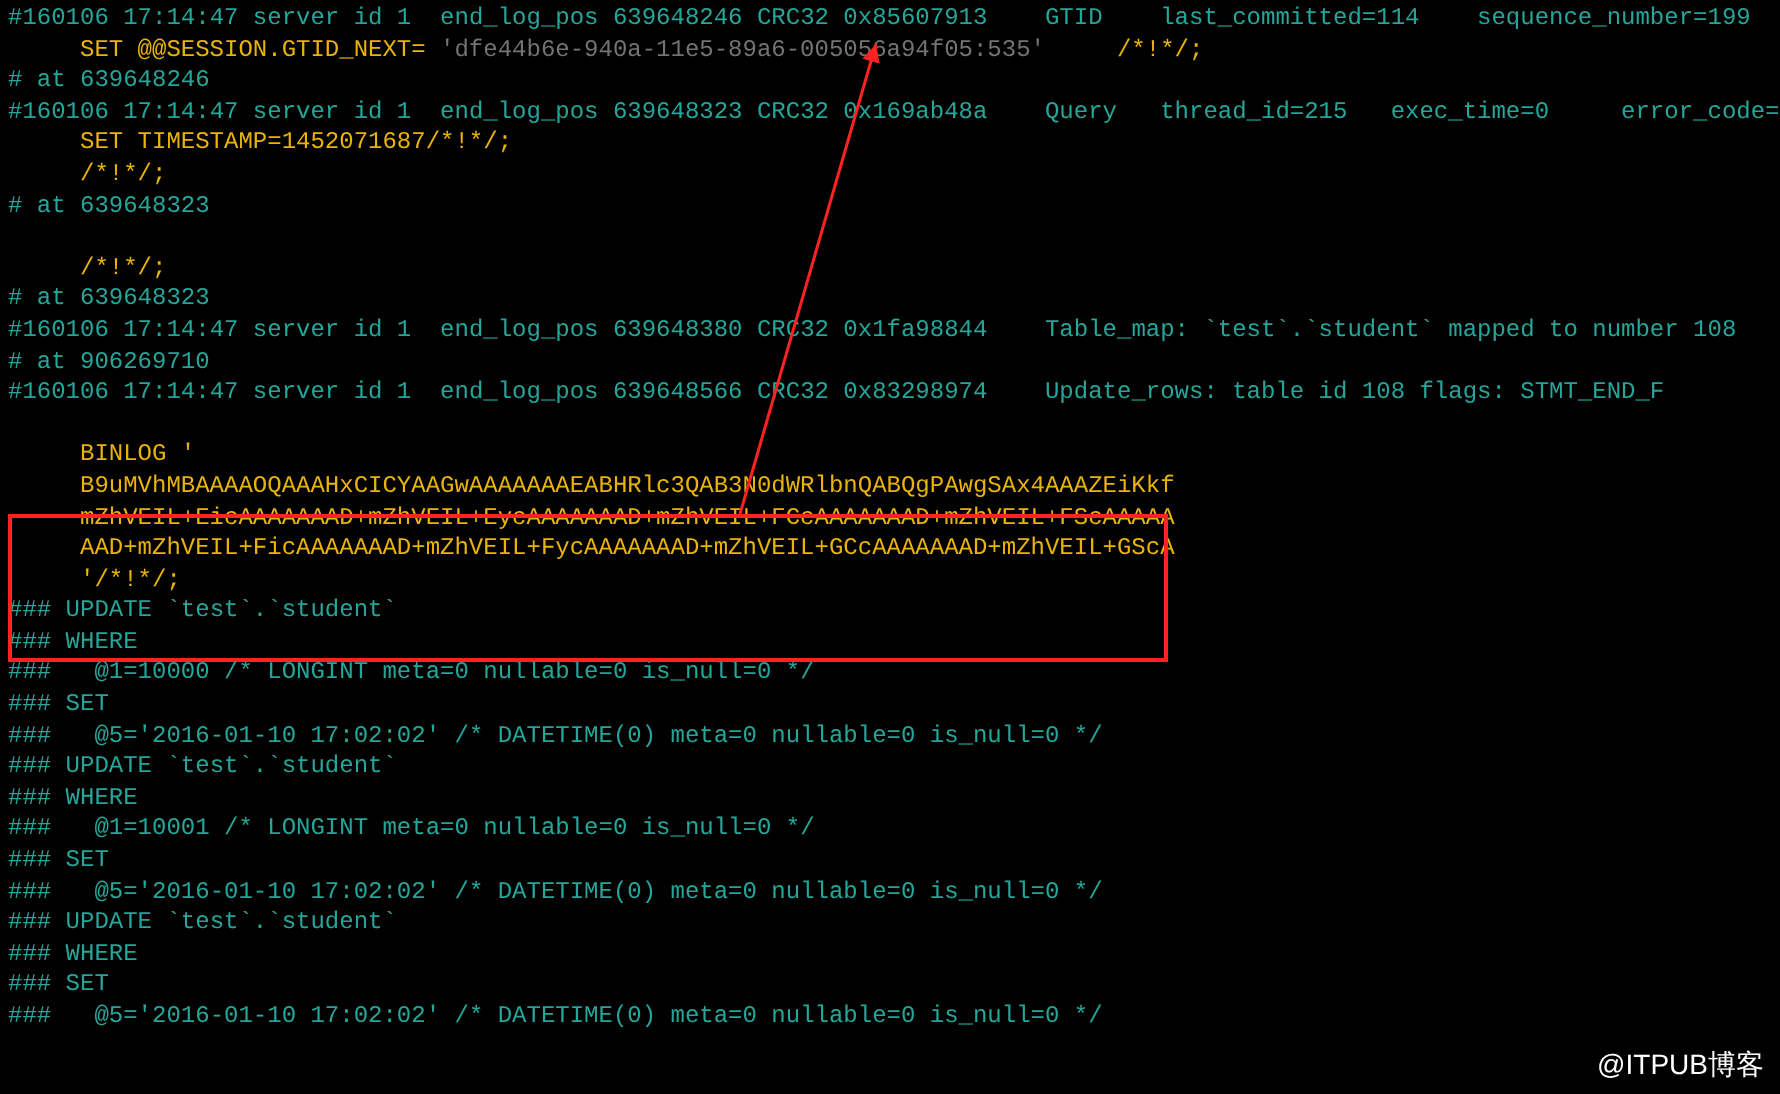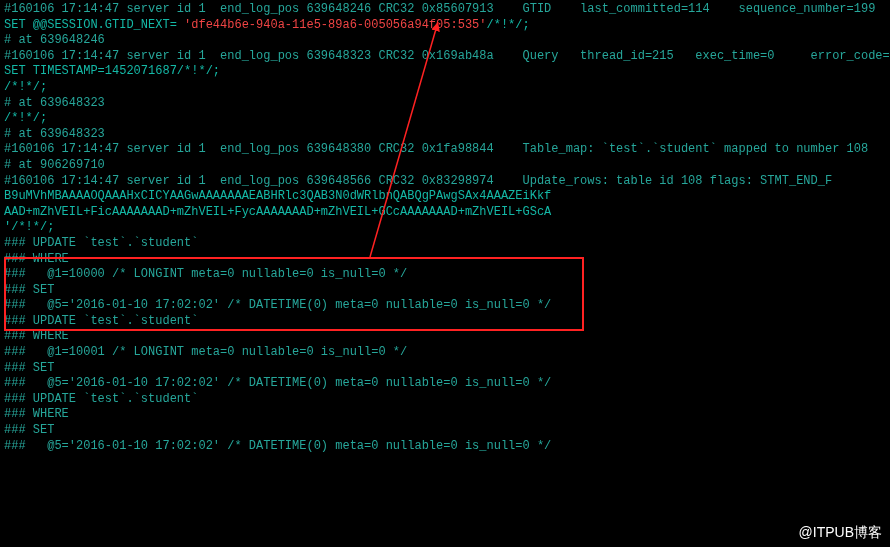--- a/index.html
+++ b/index.html
@@ -9,22 +9,22 @@
     font-size: 12px;
     line-height: 1.3;
     width: 890px;
     height: 547px;
     overflow: hidden;
     position: relative;
     padding: 2px 4px;
   }
   .line { white-space: pre; }
   .teal { color: #26a69a; }
-  .white { color: #14b8a6; }
-  .magenta { color: #ef4444; }
+  .white { color: #eab308; margin-left: 36px; }
+  .magenta { color: #737373; }
   .highlight-box {
     position: absolute;
     border: 2px solid #ff2222;
     left: 4px;
     top: 257px;
     width: 580px;
     height: 74px;
     pointer-events: none;
   }
   .arrow {
@@ -54,21 +54,23 @@
     <div class="line"><span class="white">SET TIMESTAMP=1452071687/*!*/;</span></div>
     <div class="line"><span class="white">/*!*/;</span></div>
     <div class="line"><span class="teal"># at 639648323</span></div>
     <div class="line"><span class="white"></span></div>
     <div class="line"><span class="white">/*!*/;</span></div>
     <div class="line"><span class="teal"># at 639648323</span></div>
     <div class="line"><span class="teal">#160106 17:14:47 server id 1  end_log_pos 639648380 CRC32 0x1fa98844    Table_map: `test`.`student` mapped to number 108</span></div>
     <div class="line"><span class="teal"># at 906269710</span></div>
     <div class="line"><span class="teal">#160106 17:14:47 server id 1  end_log_pos 639648566 CRC32 0x83298974    Update_rows: table id 108 flags: STMT_END_F</span></div>
     <div class="line"><span class="white"></span></div>
+    <div class="line"><span class="white">BINLOG '</span></div>
     <div class="line"><span class="white">B9uMVhMBAAAAOQAAAHxCICYAAGwAAAAAAAEABHRlc3QAB3N0dWRlbnQABQgPAwgSAx4AAAZEiKkf</span></div>
+    <div class="line"><span class="white">mZhVEIL+EicAAAAAAAD+mZhVEIL+EycAAAAAAAD+mZhVEIL+FCcAAAAAAAD+mZhVEIL+FScAAAAA</span></div>
     <div class="line"><span class="white">AAD+mZhVEIL+FicAAAAAAAD+mZhVEIL+FycAAAAAAAD+mZhVEIL+GCcAAAAAAAD+mZhVEIL+GScA</span></div>
     <div class="line"><span class="white">'/*!*/;</span></div>
     <div class="line"><span class="teal">### UPDATE `test`.`student`</span></div>
     <div class="line"><span class="teal">### WHERE</span></div>
     <div class="line"><span class="teal">###   @1=10000 /* LONGINT meta=0 nullable=0 is_null=0 */</span></div>
     <div class="line"><span class="teal">### SET</span></div>
     <div class="line"><span class="teal">###   @5='2016-01-10 17:02:02' /* DATETIME(0) meta=0 nullable=0 is_null=0 */</span></div>
     <div class="line"><span class="teal">### UPDATE `test`.`student`</span></div>
     <div class="line"><span class="teal">### WHERE</span></div>
     <div class="line"><span class="teal">###   @1=10001 /* LONGINT meta=0 nullable=0 is_null=0 */</span></div>

